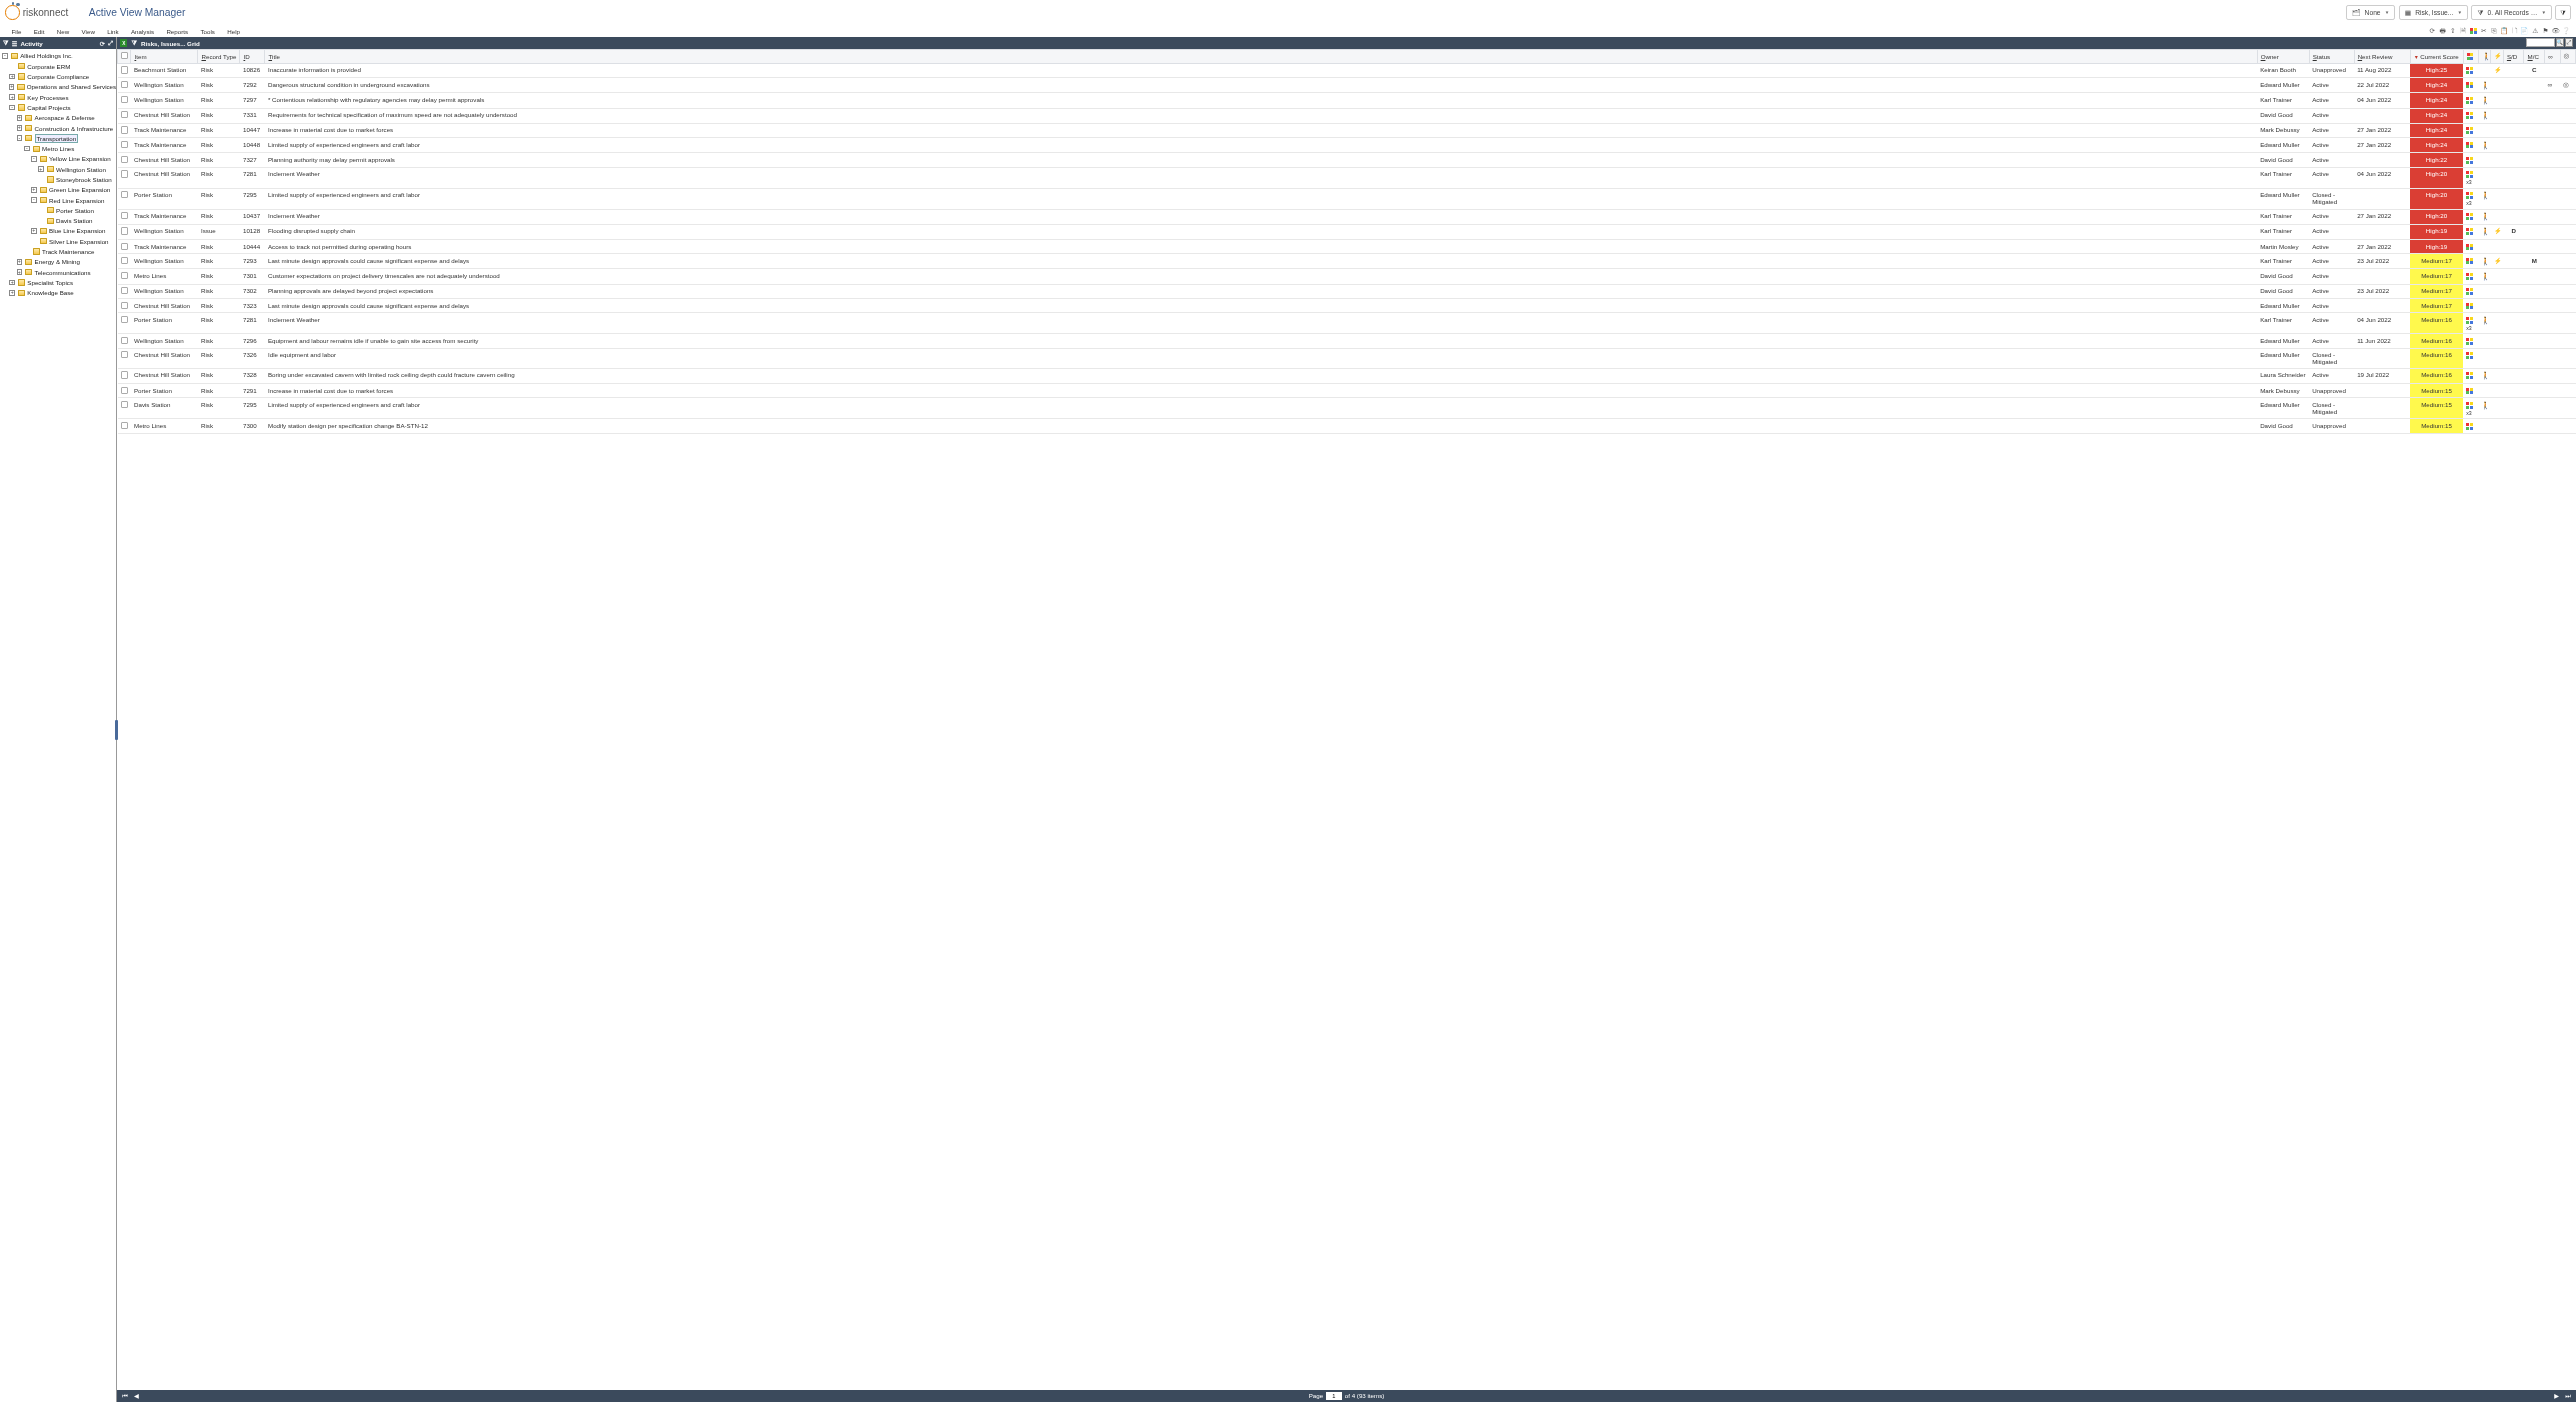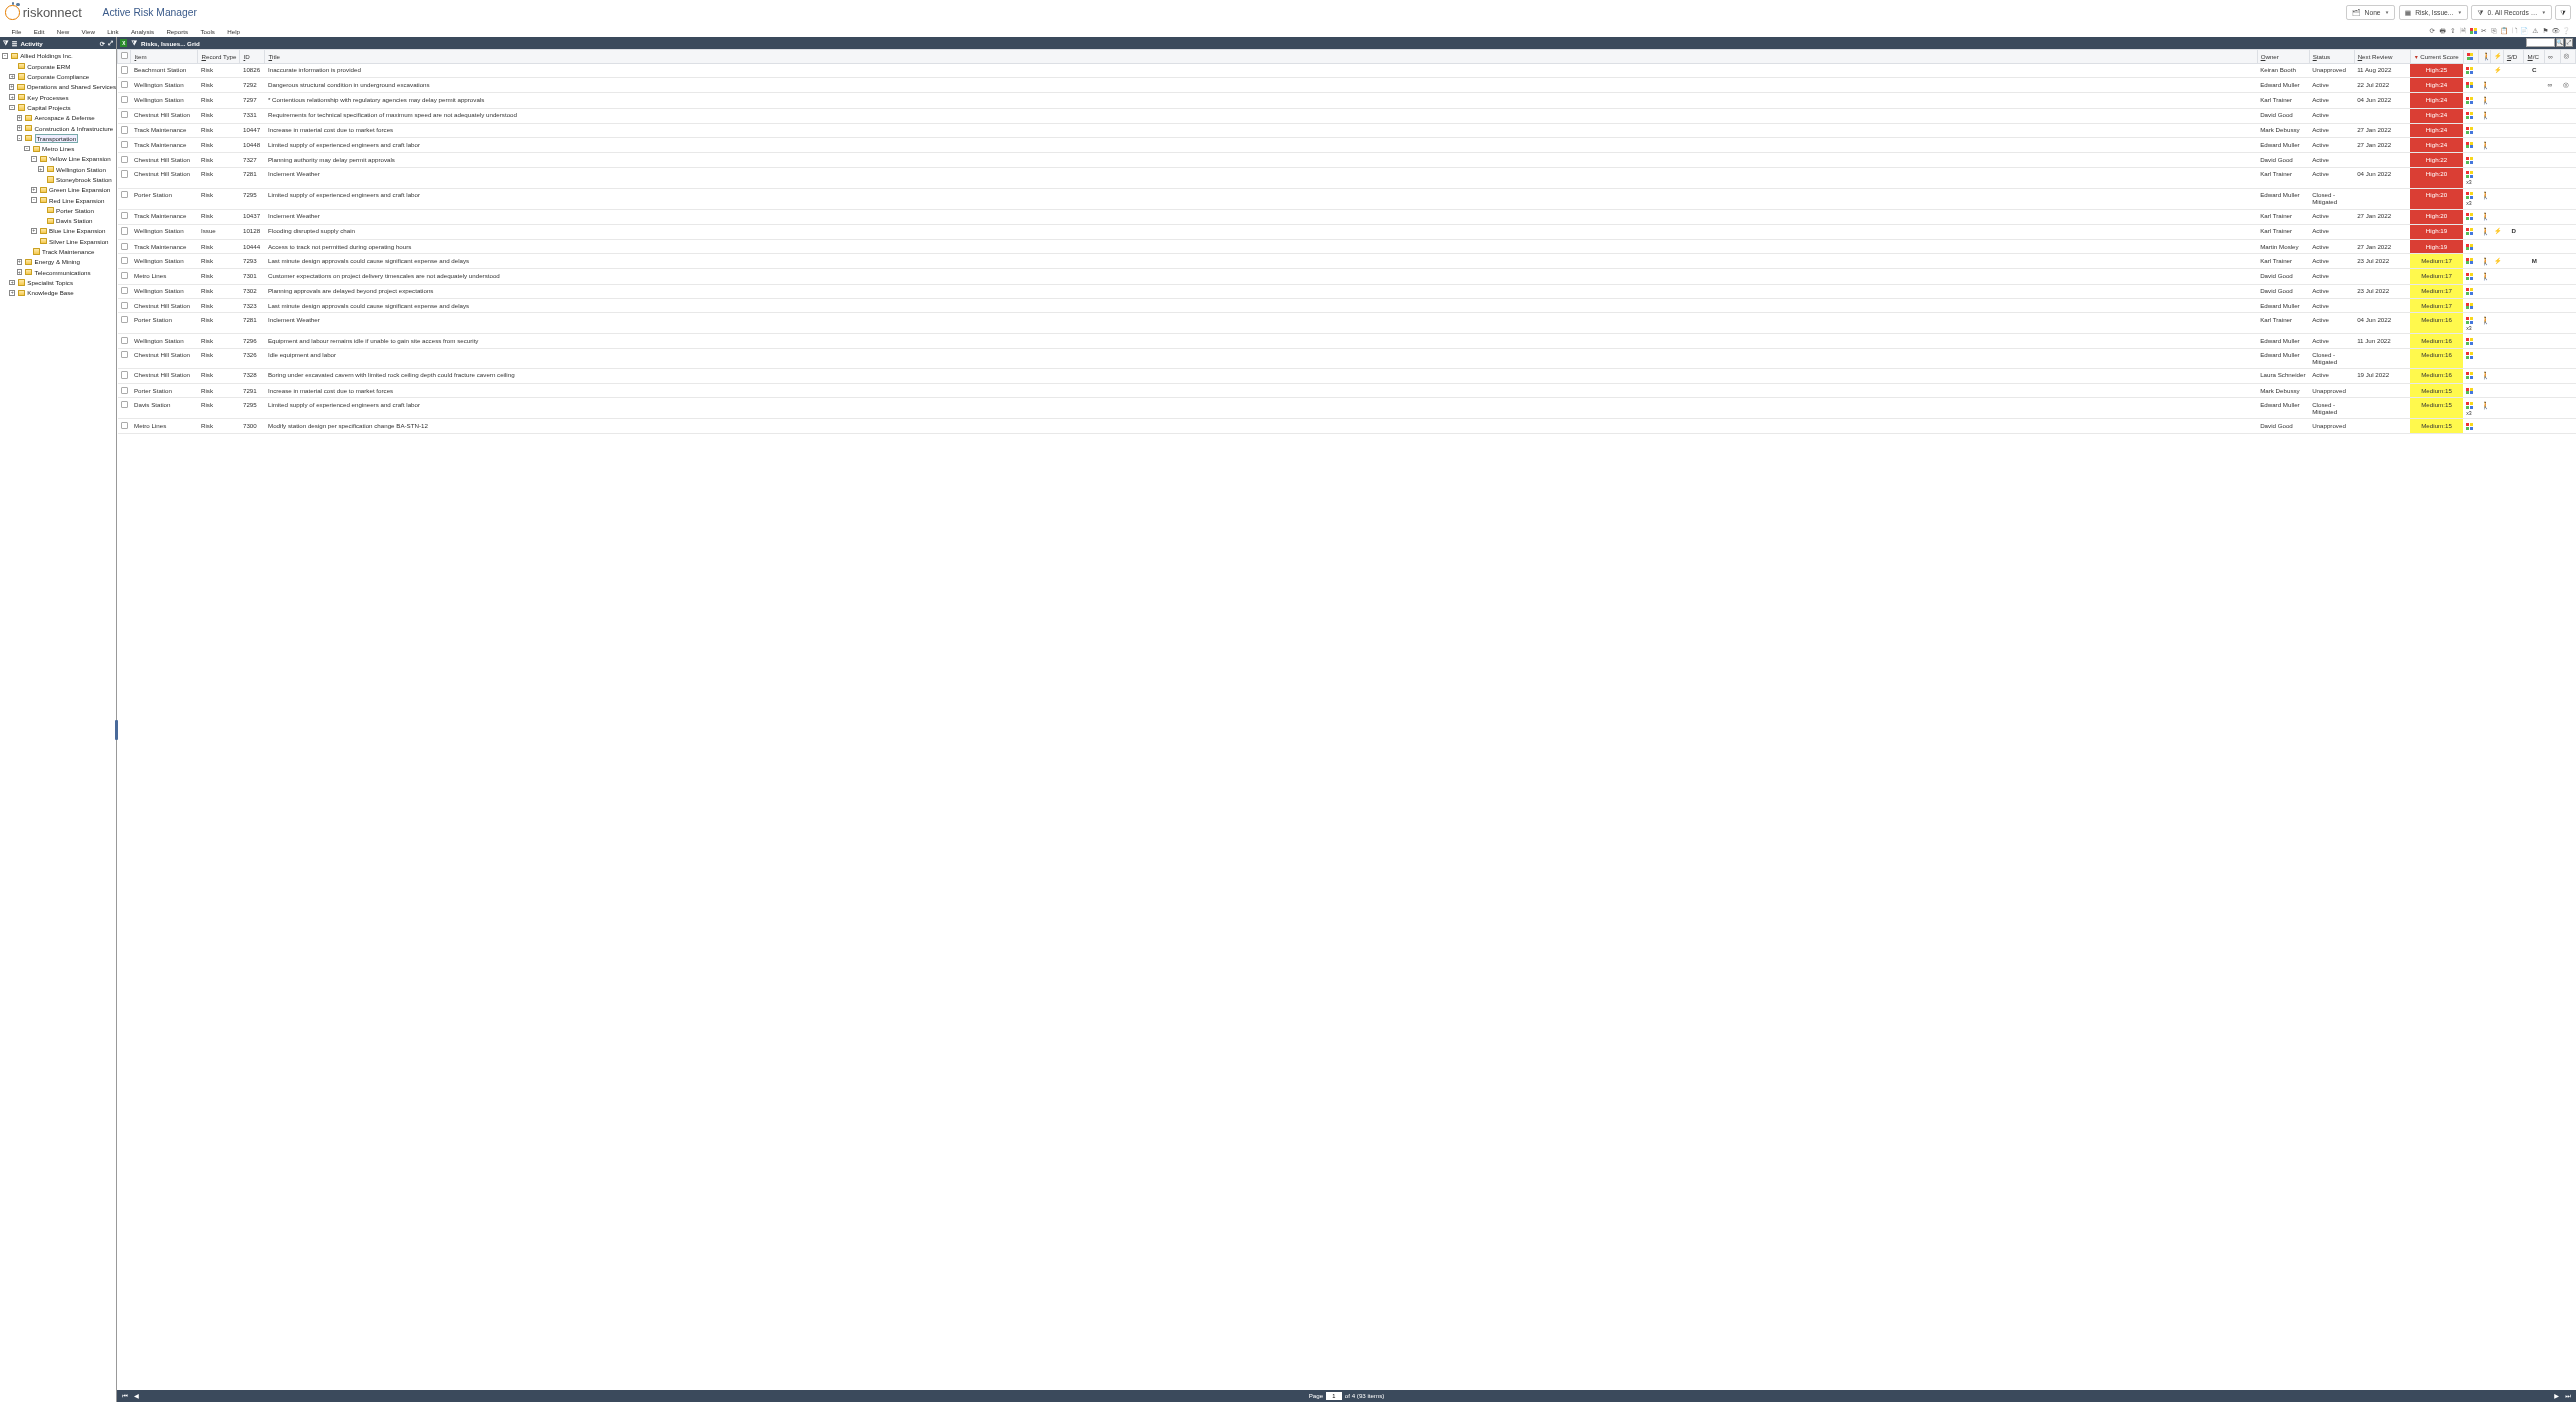--- a/index.html
+++ b/index.html
@@ -6,21 +6,21 @@
 body { font-family: Arial, Helvetica, sans-serif; font-size:6.2px; color:#333; background:#fff; overflow:hidden; }
 .app { display:flex; flex-direction:column; height:100vh; }
 
 
 .header { display:flex; align-items:center; padding:2.1px 5.2px; height:25px; }
 .logo { display:flex; align-items:center; gap:3.1px; margin-right:20.6px; }
 .logo-icon { width:14.4px; height:14.4px; border:1.5px solid #e67e00; border-radius:50%; position:relative; }
 .logo-icon::before, .logo-icon::after { content:""; position:absolute; background:#5a7a9a; border-radius:50%; }
 .logo-icon::before { width:3.1px; height:3.1px; top:-3.1px; right:-1px; }
 .logo-icon::after { width:2.6px; height:2.6px; top:-4.1px; right:4.1px; }
-.logo-text { font-size:13px; color:#555; }
+.logo-text { font-size:10px; color:#555; }
 .app-title { font-size:10.3px; color:#3a5a8a; font-weight:normal; }
 .header-controls { margin-left:auto; display:flex; gap:3.1px; align-items:center; }
 .hdr-btn { display:flex; align-items:center; gap:4.1px; border:0.5px solid #ccc; border-radius:2.1px; padding:2.6px 5.2px; background:#fff; cursor:pointer; font-size:6.7px; color:#444; }
 .hdr-btn .caret { font-size:4.6px; color:#666; }
 .icon-btn-sq { width:15.5px; height:15.5px; border:0.5px solid #ccc; border-radius:2.1px; display:flex; align-items:center; justify-content:center; background:#fff; cursor:pointer; }
 
 
 .menubar { display:flex; padding:0 5.2px; height:12.4px; align-items:center; gap:0; position:relative; }
 .menuitem { padding:2.1px 6.2px; cursor:pointer; color:#333; font-size:6.2px; }
 .toolbar-row { margin-left:auto; display:flex; gap:1px; align-items:center; }
@@ -79,21 +79,21 @@
 </head>
 <body>
 
 <div class="app">
 
   <div class="header">
     <div class="logo">
       <div class="logo-icon"></div>
       <span class="logo-text">riskonnect</span>
     </div>
-    <div class="app-title">Active Risk Manager</div>
+    <div class="app-title">Active View Manager</div>
     <div class="header-controls">
       <div class="hdr-btn">
         <span>🗂</span>
         <span>None</span>
         <span class="caret">▼</span>
       </div>
       <div class="hdr-btn">
         <span>▦</span>
         <span>Risk, Issue...</span>
         <span class="caret">▼</span>

